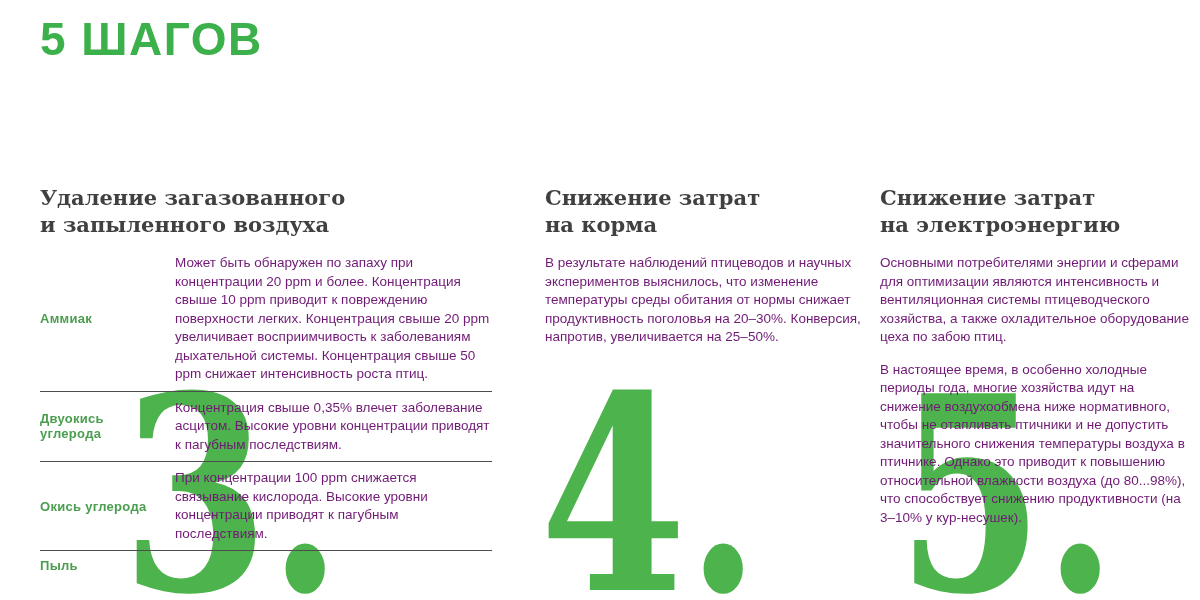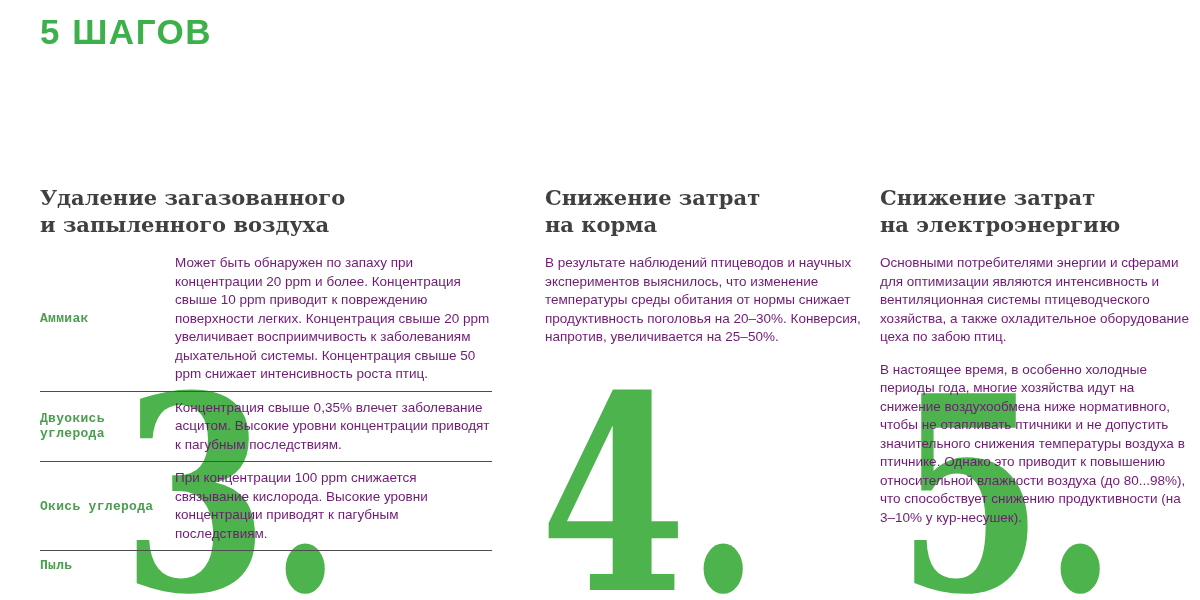--- a/index.html
+++ b/index.html
@@ -16,21 +16,21 @@
     width: 1200px;
     height: 600px;
     overflow: hidden;
   }
   .page-title {
     position: absolute;
     left: 40px;
     top: 12px;
     font-family: "Liberation Sans", "DejaVu Sans", sans-serif;
     font-weight: bold;
-    font-size: 35px;
+    font-size: 46px;
     letter-spacing: 1.5px;
     color: #3cb04a;
   }
   
   .step-number {
     position: absolute;
     top: 360px;
     z-index: 0;
     font-family: "DejaVu Serif", "Liberation Serif", serif;
     font-weight: bold;
@@ -75,21 +75,21 @@
   .info-row {
     display: grid;
     grid-template-columns: 135px 1fr;
     padding: 7px 0;
     border-bottom: 1px solid #4d4d4d;
   }
   .info-row:first-child { padding-top: 0; }
   .info-row:last-child  { border-bottom: none; }
   .row-label {
     align-self: center;
-    font-family: Liberation Mono, monospace;
+    font-family: Liberation Sans, sans-serif;
     font-weight: bold;
     font-size: 13px;
     letter-spacing: 0.3px;
     color: #4a9e4e;
     padding-right: 10px;
   }
 </style>
 </head>
 <body>
 

